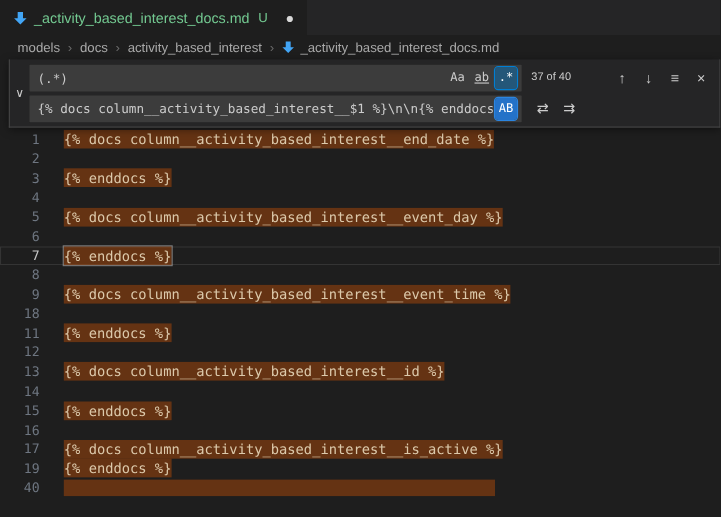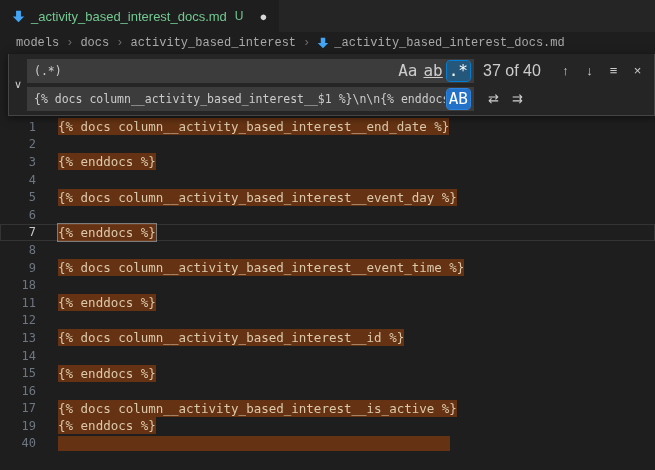--- a/index.html
+++ b/index.html
@@ -18,21 +18,21 @@
     padding:0 12px; cursor:pointer;
   }
   .file-icon { display:flex; align-items:center; }
   .tab-label { color:#73c991; font-size:13px; }
   .git-badge { color:#73c991; font-size:12px; margin-left:2px; }
   .dirty-dot { color:#d8d8d8; font-size:13px; margin-left:10px; cursor:pointer; }
 
   
   .breadcrumbs {
     height:22px; display:flex; align-items:center; gap:7px;
-    padding:0 16px; font-size:12px; color:#a9a9a9; background:#1e1e1e;font-family:Liberation Mono, monospace;
+    padding:0 16px; font-size:12px; color:#a9a9a9; background:#1e1e1e;
   }
   .crumb { display:flex; align-items:center; gap:5px; cursor:pointer; }
   .crumb-sep { color:#6c6c6c; font-size:12px; }
 
   
   .find-widget {
     position:absolute; top:54px; left:8px; right:0; z-index:10;
     background:#252526; border:1px solid #454545; border-top:none;
     box-shadow:0 2px 8px rgba(0,0,0,0.5);
     display:flex; padding:4px 6px 4px 0;
@@ -46,27 +46,27 @@
   .fw-input {
     width:447px; height:24px; background:#3c3c3c; border:1px solid #3c3c3c;
     display:flex; align-items:center; padding:0 3px 0 6px; gap:2px;
   }
   .fw-input .value {
     flex:1; font-family:"DejaVu Sans Mono", monospace; font-size:11.5px;
     color:#cccccc; white-space:pre; overflow:hidden;
   }
   .opt-btn {
     min-width:20px; height:20px; display:flex; align-items:center; justify-content:center;
-    font-size:16px; color:#cccccc; border-radius:3px; cursor:pointer; padding:0 2px;
+    font-size:11px; color:#cccccc; border-radius:3px; cursor:pointer; padding:0 2px;
     font-family:"DejaVu Sans Mono", monospace;
   }
   .opt-btn.whole-word { text-decoration:underline; }
   .opt-btn.active { background:#245779; outline:1px solid #007fd4; color:#ffffff; }
   .opt-btn.preserve { background:#2472c8; outline:1px solid #2b85e0; color:#ffffff; }
-  .match-count { font-size:16px; color:#cccccc; margin-left:9px; white-space:nowrap;text-align:center; }
+  .match-count { font-size:10px; color:#cccccc; margin-left:9px; white-space:nowrap;text-align:center; }
   .fw-nav { margin-left:auto; display:flex; align-items:center; gap:3px; }
   .icon-btn {
     width:21px; height:21px; display:flex; align-items:center; justify-content:center;
     color:#cccccc; font-size:13px; border-radius:3px; cursor:pointer;
   }
   .replace-actions { display:flex; align-items:center; gap:3px; margin-left:9px; }
 
   
   .editor { position:absolute; top:118px; left:0; right:0; bottom:0; overflow:hidden; }
   .editor-line { display:flex; align-items:center; height:17.6px; }

